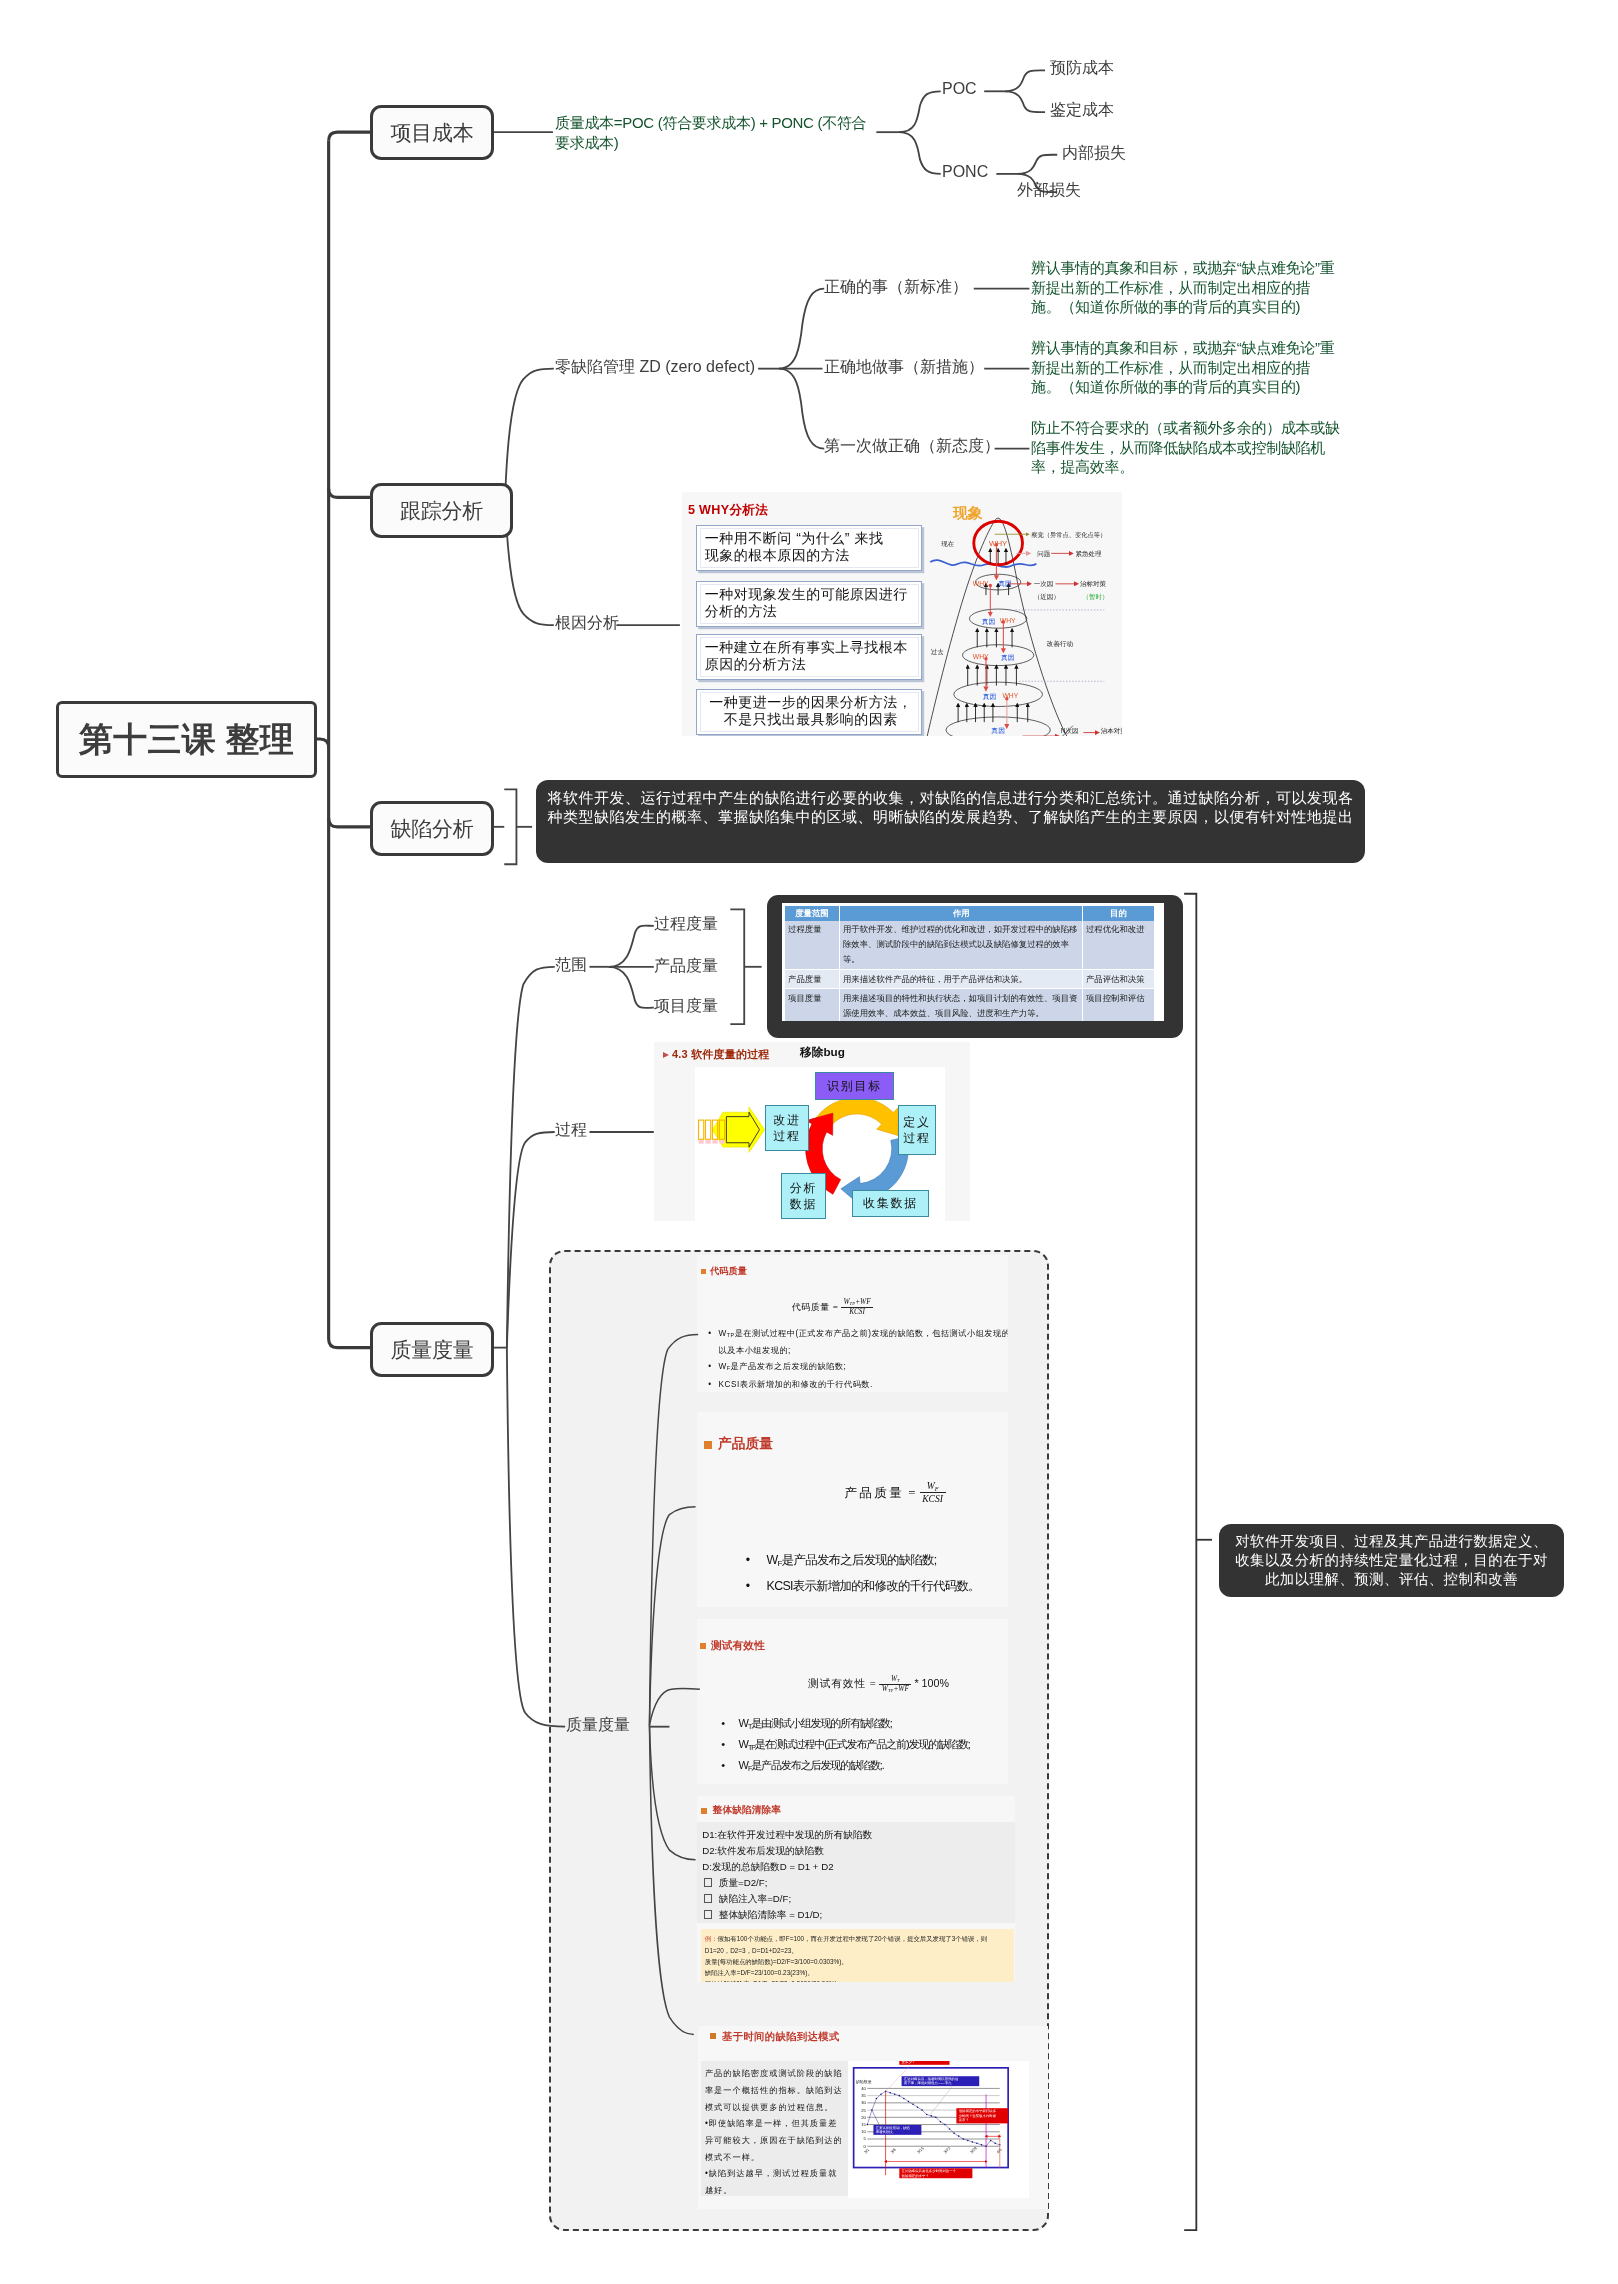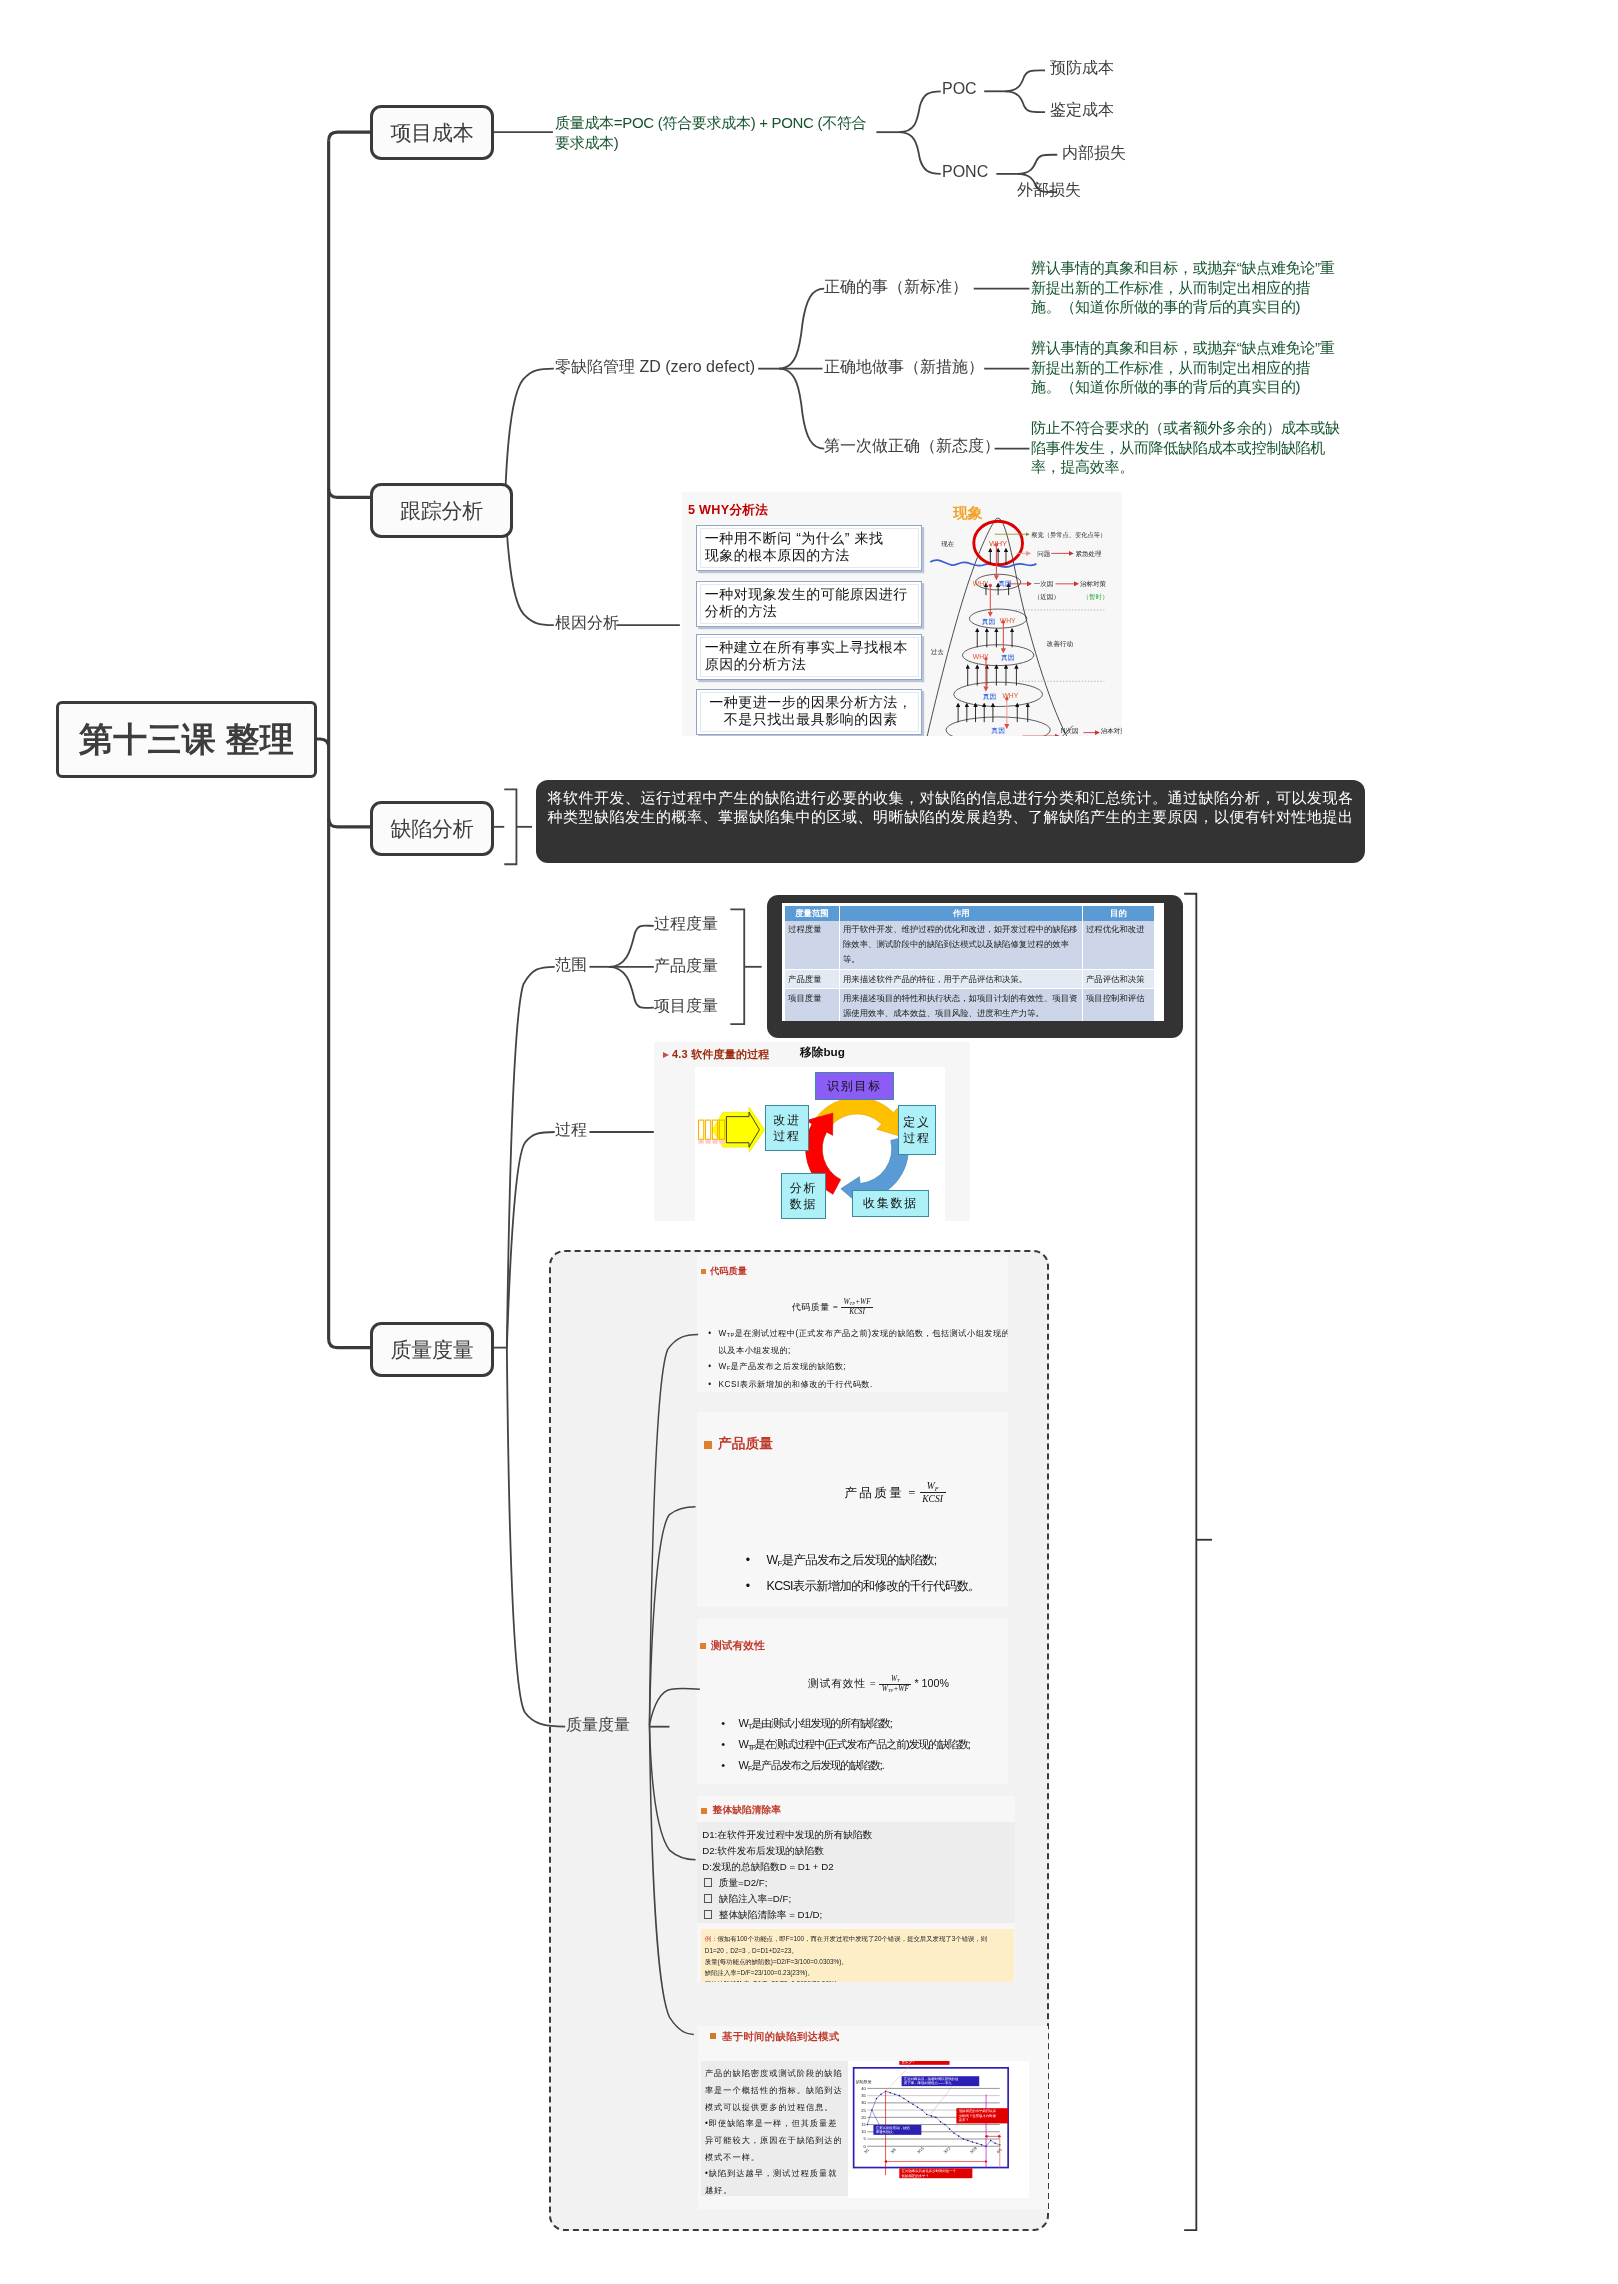--- a/index.html
+++ b/index.html
@@ -476,14 +476,19 @@
 <text x="145" y="67.4" font-size="4.5" fill="#fff">低如稳定的水平能持续多</text>
 <text x="145" y="73.2" font-size="4.5" fill="#fff">少时间？当前版本何时能</text>
 <text x="145" y="79" font-size="4.5" fill="#fff">发布？</text>
 <rect x="67" y="141" width="96" height="13" fill="#e00000"></rect>
 <text x="70" y="146" font-size="4.5" fill="#fff">在到达峰值后要化多少时间到达一个</text>
 <text x="70" y="151.8" font-size="4.5" fill="#fff">低如稳定的水平？</text>
 </g>
 </svg>
       </div>
 </div>
+<div class="dark" style="left:1219px;top:1524px;width:345px;height:73px;padding-top:7.8px;font-size:14.4px;">
+      <div>对软件开发项目、过程及其产品进行数据定义、</div>
+      <div>收集以及分析的持续性定量化过程，目的在于对</div>
+      <div>此加以理解、预测、评估、控制和改善</div>
+    </div>
 </div>
 
 
 </body></html>

